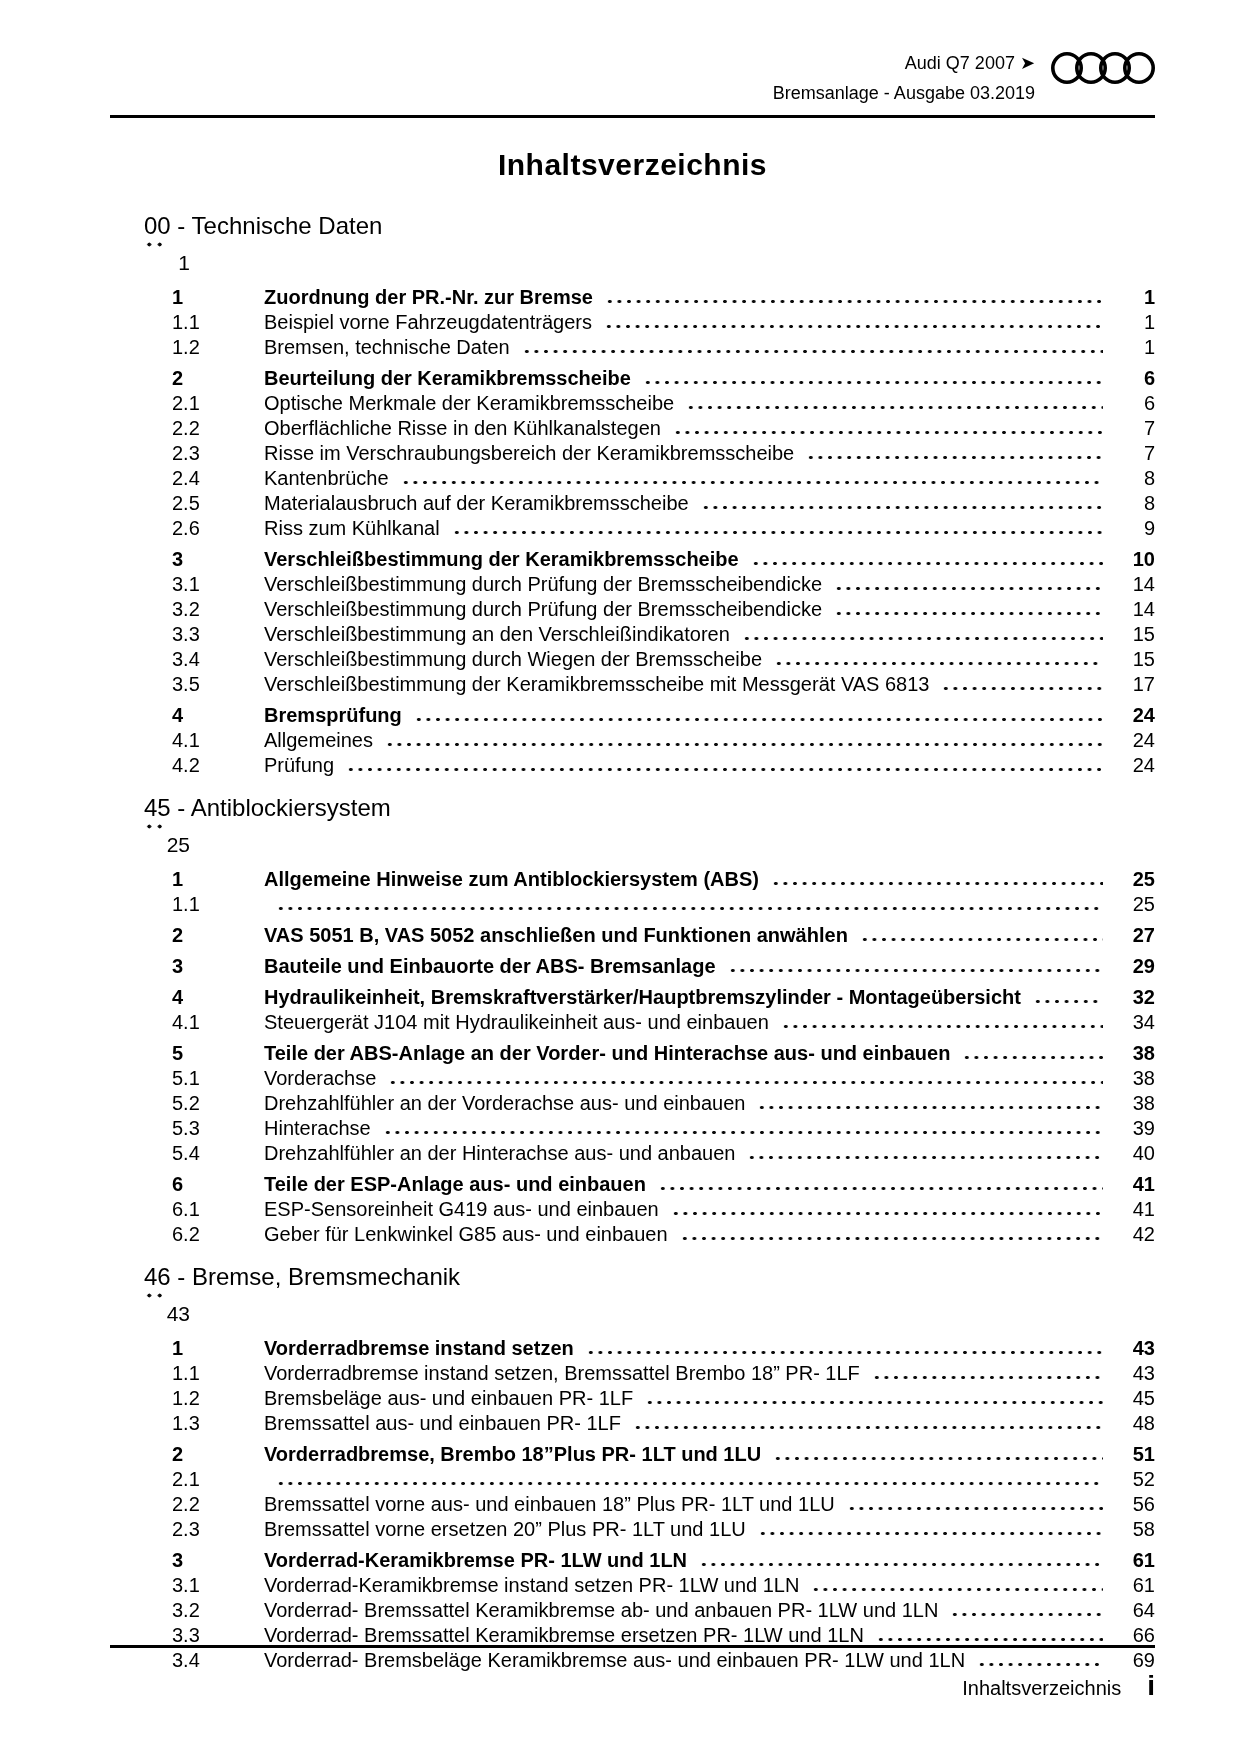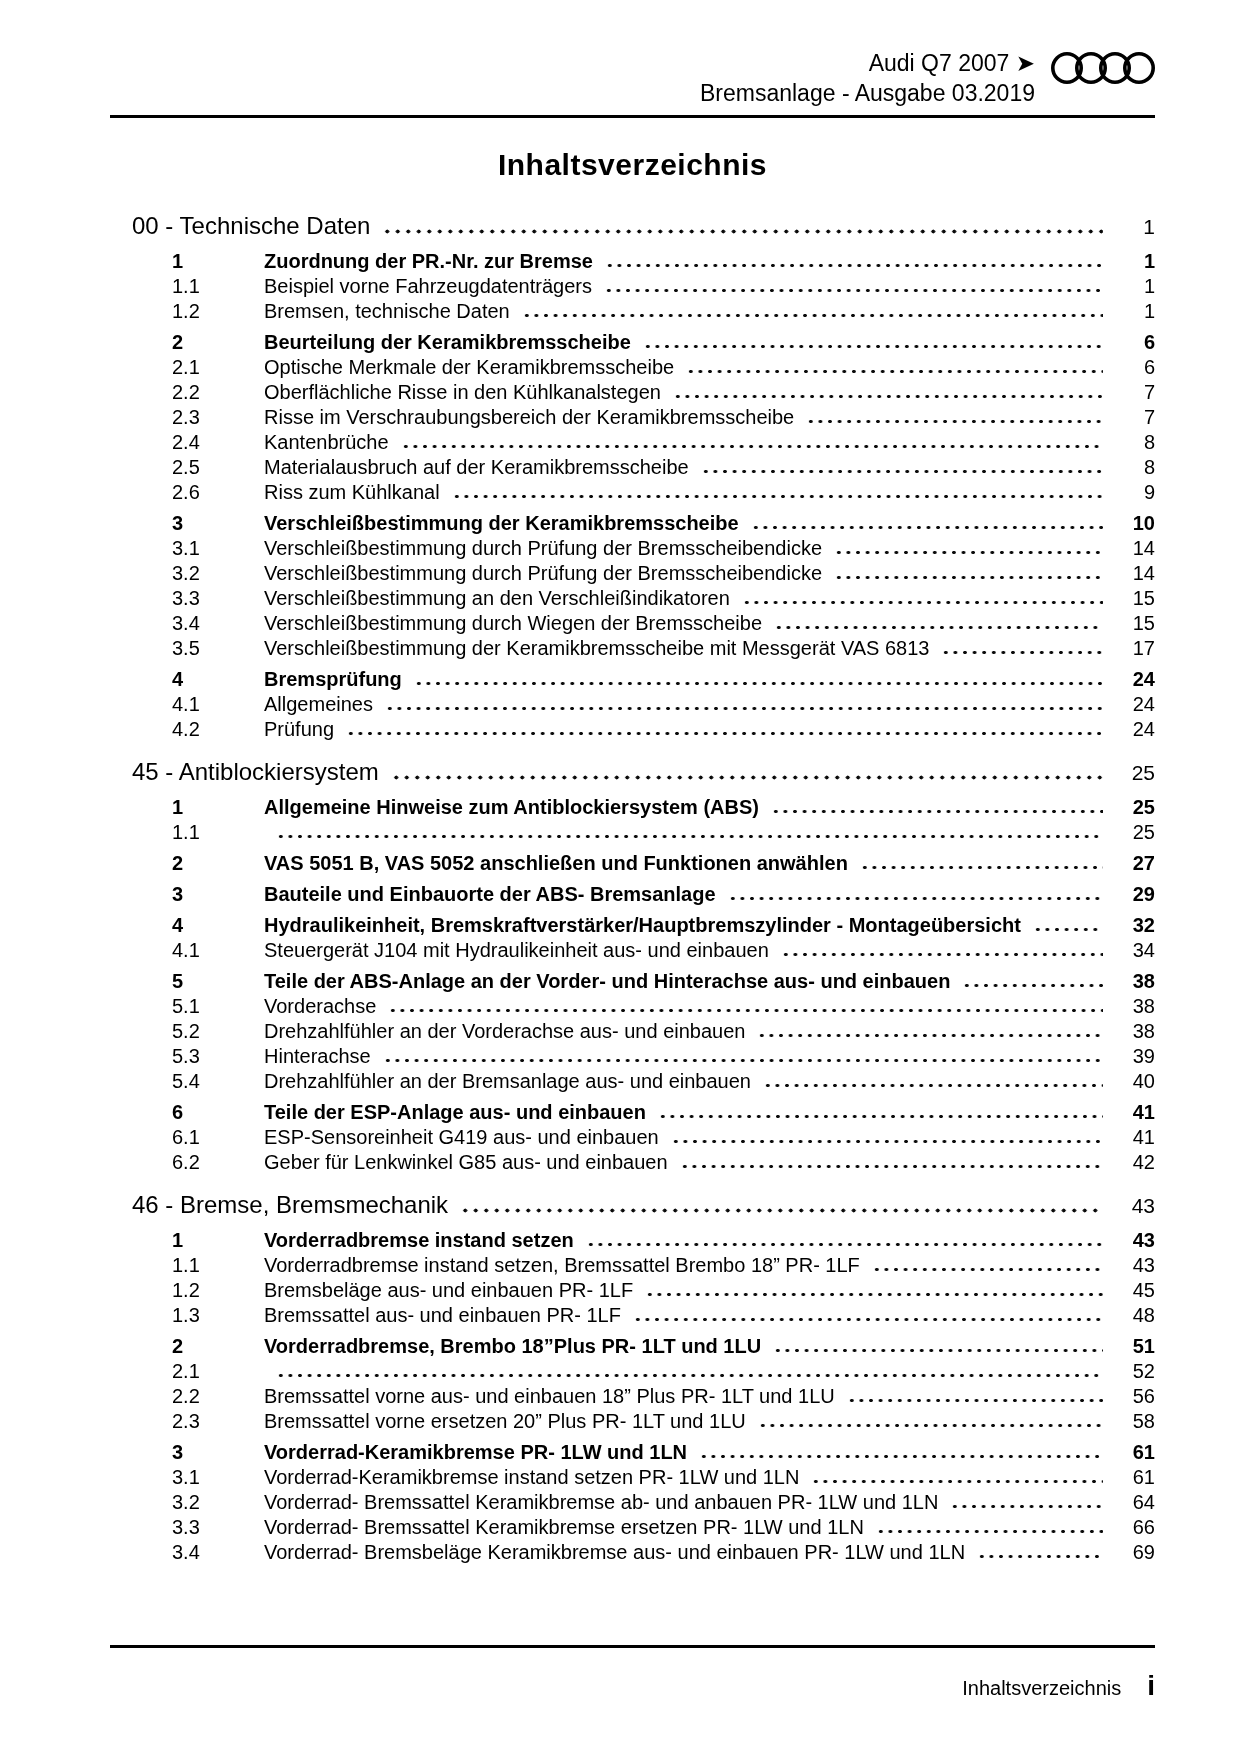--- a/index.html
+++ b/index.html
@@ -11,38 +11,39 @@
     font-family: "Liberation Sans", sans-serif;
     color: #000;
   }
   .page { padding: 0 85px 0 110px; }
 
   
   .header { padding-top: 48px; }
   .header-row {
     display: flex; justify-content: flex-end; align-items: flex-start;
   }
-  .header-lines { text-align: right; font-size: 23px; line-height: 30px; }
+  .header-lines { text-align: right; font-size: 18px; line-height: 30px; }
   .logo { margin-left: 16px; margin-top: 1px; flex: none; }
   .header-rule { border-bottom: 3px solid #000; margin-top: 7px; }
 
   
   .doc-title {
     text-align: center;
     font-size: 30px; font-weight: bold;
     margin-top: 30px; margin-bottom: 28px;
     letter-spacing: 0.5px;
   }
 
   
   .toc-section { margin-top: 14px; }
   .toc-row { display: flex; align-items: baseline; }
   .section-row {
     font-size: 24px; line-height: 32px;
     margin-left: 22px;
+    flex-direction: column;
   }
   .section-row .page-num { font-size: 21px; }
   .entries { margin-left: 62px; }
   .entry-row { font-size: 20px; line-height: 25px; }
   .entry-row.bold { font-weight: bold; margin-top: 6px; }
   .num { flex: none; width: 92px; }
   .row-title { flex: none; white-space: nowrap; }
   .leader {
     flex: 1 1 auto; min-width: 18px;
     height: 5px;
@@ -281,21 +282,21 @@
             <span class="page-num">38</span>
           </div>
           <div class="toc-row entry-row">
             <span class="num">5.3</span>
             <span class="row-title">Hinterachse</span>
             <div class="leader"></div>
             <span class="page-num">39</span>
           </div>
           <div class="toc-row entry-row">
             <span class="num">5.4</span>
-            <span class="row-title">Drehzahlfühler an der Bremsanlage aus- und einbauen</span>
+            <span class="row-title">Drehzahlfühler an der Hinterachse aus- und anbauen</span>
             <div class="leader"></div>
             <span class="page-num">40</span>
           </div>
           <div class="toc-row entry-row bold">
             <span class="num">6</span>
             <span class="row-title">Teile der ESP-Anlage aus- und einbauen</span>
             <div class="leader"></div>
             <span class="page-num">41</span>
           </div>
           <div class="toc-row entry-row">

